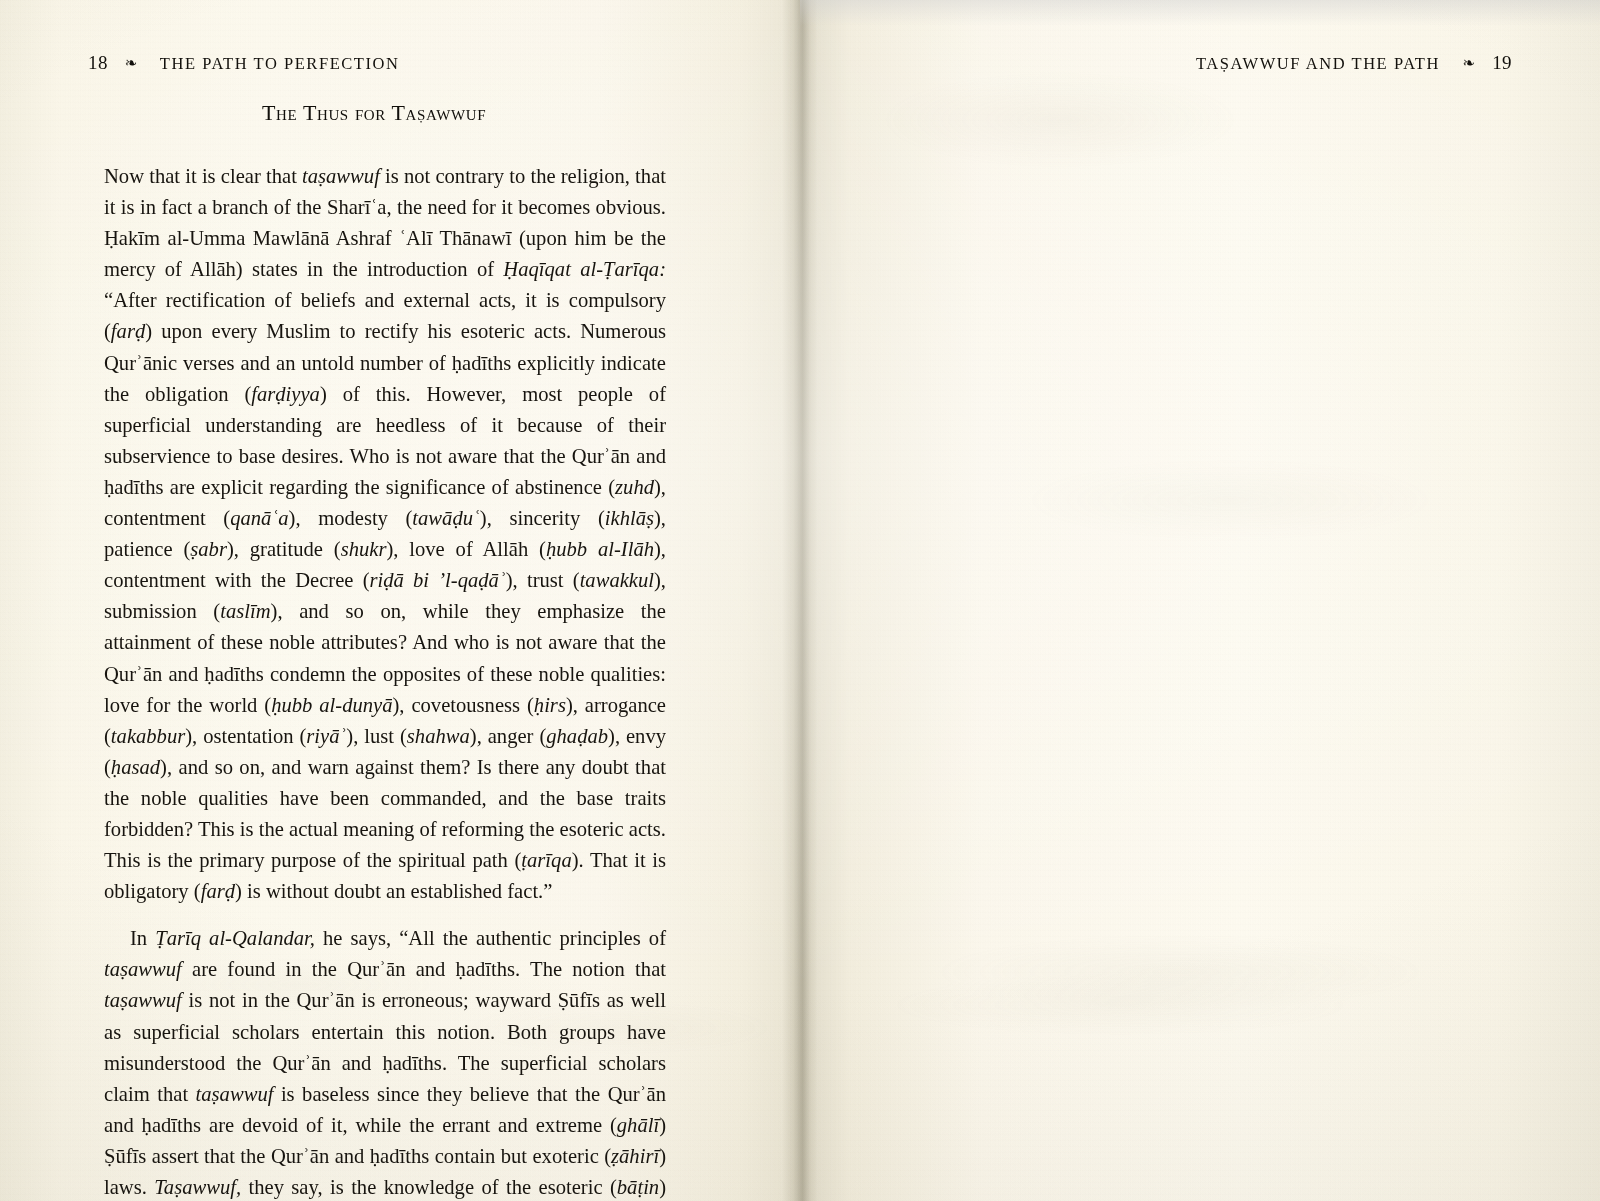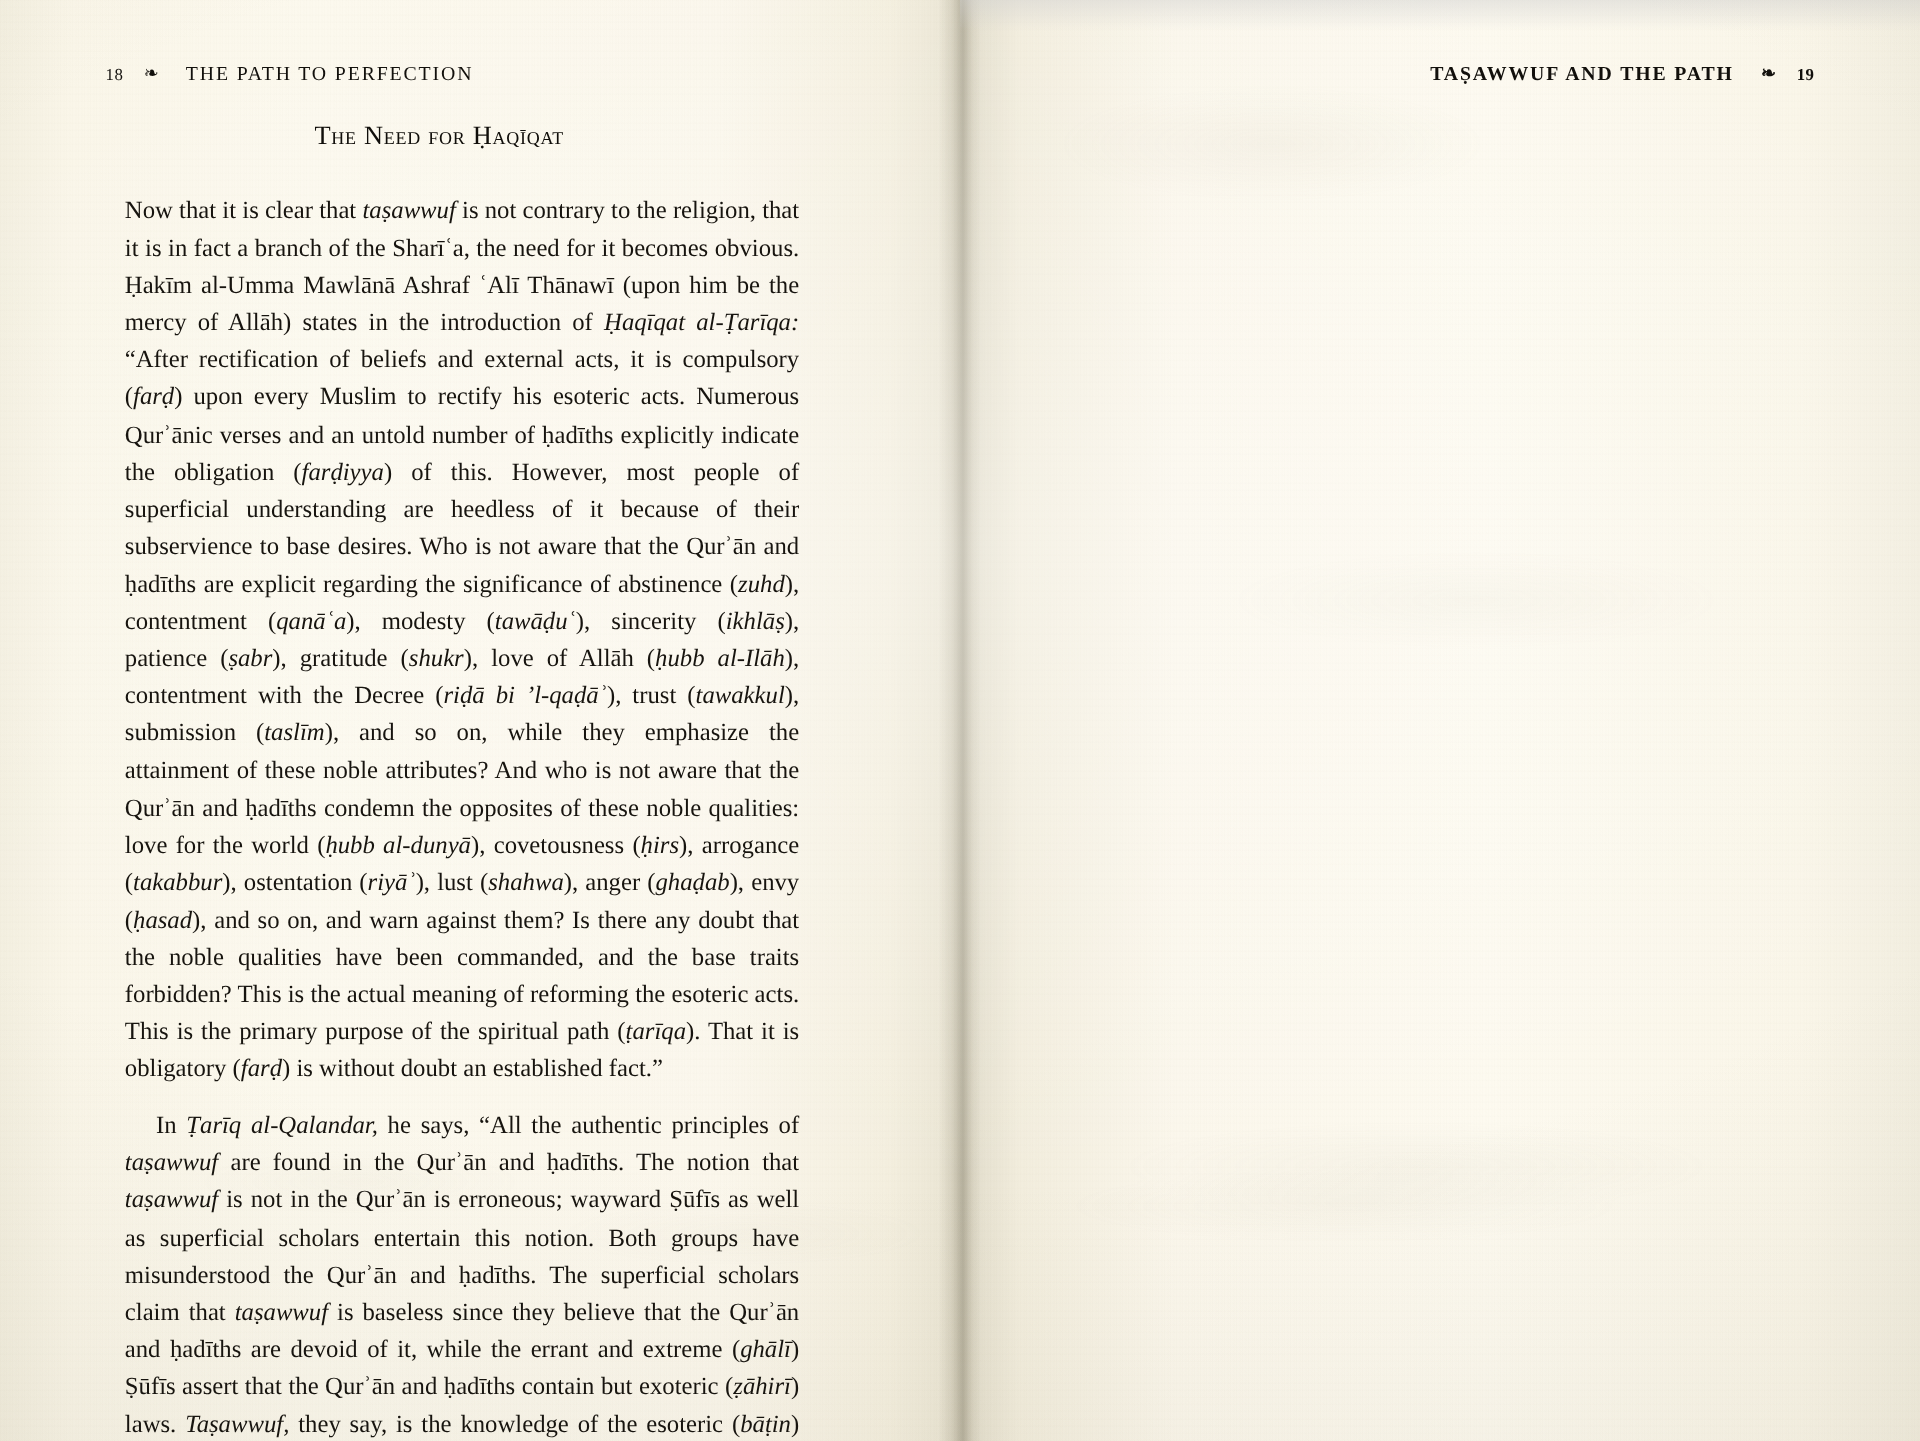--- a/index.html
+++ b/index.html
@@ -125,30 +125,30 @@
     letter-spacing: 1.55px;
     font-variant: small-caps;
     text-transform: uppercase;
     color: #12100c;
     white-space: nowrap;
     font-weight: 400;
   }
   .running-head .folio {
     font-variant: normal;
     letter-spacing: .4px;
-    font-size: 14px;
+    font-size: 19px;
   }
   .running-head .leaf {
     display: inline-block;
     font-size: 15px;
     transform: translateY(-1px);
     letter-spacing: 0;
   }
   .rh-left  { left: 88px; }
-  .rh-right { right: 88px; font-weight: bold; }
+  .rh-right { right: 88px; }
 
   .section-title {
     position: absolute;
     top: 100px;
     font-size: 22px;
     font-variant: small-caps;
     letter-spacing: .6px;
     color: #100e0a;
     white-space: nowrap;
     font-weight: 400;
@@ -193,21 +193,21 @@
   <div class="vignette"></div>
 
   <div class="page page-left">
 
     <div class="running-head rh-left">
       <span class="folio">18</span>
       &nbsp;&nbsp;<span class="leaf">❧</span>&nbsp;&nbsp;&nbsp;
       <span>THE PATH TO PERFECTION</span>
     </div>
 
-    <div class="section-title st-left">The Need for Ḥaqīqat</div>
+    <div class="section-title st-left">The Thus for Taṣawwuf</div>
 
     <div class="column col-left">
       <p>Now that it is clear that <i>taṣawwuf</i> is not contrary to the religion, that it is in fact a branch of the Sharīʿa, the need for it becomes obvious. Ḥakīm al-Umma Mawlānā Ashraf ʿAlī Thānawī (upon him be the mercy of Allāh) states in the introduction of <i>Ḥaqīqat al-Ṭarīqa:</i> “After rectification of beliefs and external acts, it is compulsory (<i>farḍ</i>) upon every Muslim to rectify his esoteric acts. Numerous Qurʾānic verses and an untold number of ḥadīths explicitly indicate the obligation (<i>farḍiyya</i>) of this. However, most people of superficial understanding are heedless of it because of their subservience to base desires. Who is not aware that the Qurʾān and ḥadīths are explicit regarding the significance of abstinence (<i>zuhd</i>), contentment (<i>qanāʿa</i>), modesty (<i>tawāḍuʿ</i>), sincerity (<i>ikhlāṣ</i>), patience (<i>ṣabr</i>), gratitude (<i>shukr</i>), love of Allāh (<i>ḥubb al-Ilāh</i>), contentment with the Decree (<i>riḍā bi ’l-qaḍāʾ</i>), trust (<i>tawakkul</i>), submission (<i>taslīm</i>), and so on, while they emphasize the attainment of these noble attributes? And who is not aware that the Qurʾān and ḥadīths condemn the opposites of these noble qualities: love for the world (<i>ḥubb al-dunyā</i>), covetousness (<i>ḥirs</i>), arrogance (<i>takabbur</i>), ostentation (<i>riyāʾ</i>), lust (<i>shahwa</i>), anger (<i>ghaḍab</i>), envy (<i>ḥasad</i>), and so on, and warn against them? Is there any doubt that the noble qualities have been commanded, and the base traits forbidden? This is the actual meaning of reforming the esoteric acts. This is the primary purpose of the spiritual path (<i>ṭarīqa</i>). That it is obligatory (<i>farḍ</i>) is without doubt an established fact.”</p>
       <p>In <i>Ṭarīq al-Qalandar,</i> he says, “All the authentic principles of <i>taṣawwuf</i> are found in the Qurʾān and ḥadīths. The notion that <i>taṣawwuf</i> is not in the Qurʾān is erroneous; wayward Ṣūfīs as well as superficial scholars entertain this notion. Both groups have misunderstood the Qurʾān and ḥadīths. The superficial scholars claim that <i>taṣawwuf</i> is baseless since they believe that the Qurʾān and ḥadīths are devoid of it, while the errant and extreme (<i>ghālī</i>) Ṣūfīs assert that the Qurʾān and ḥadīths contain but exoteric (<i>ẓāhirī</i>) laws. <i>Taṣawwuf,</i> they say, is the knowledge of the esoteric (<i>bāṭin</i>) and there is no need for the Qurʾān or ḥadiths (we seek refuge in Allāh). In short, both groups consider the Qurʾān and ḥadīths to be devoid of <i>taṣawwuf</i>. Thus, one group has shunned  and the other group has shunned the Qurʾān and ḥadīths altogether.”</p>
     </div>
   </div>
 
   <div class="page page-right">
 
     <div class="running-head rh-right">

